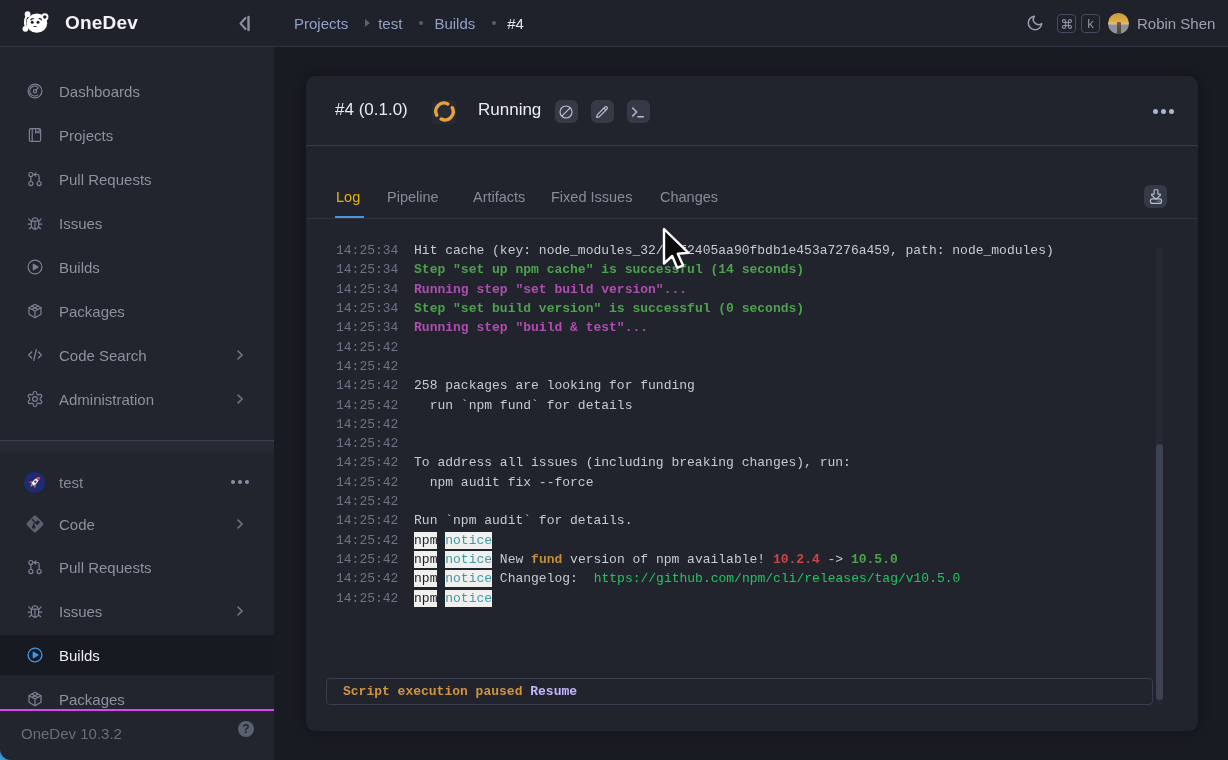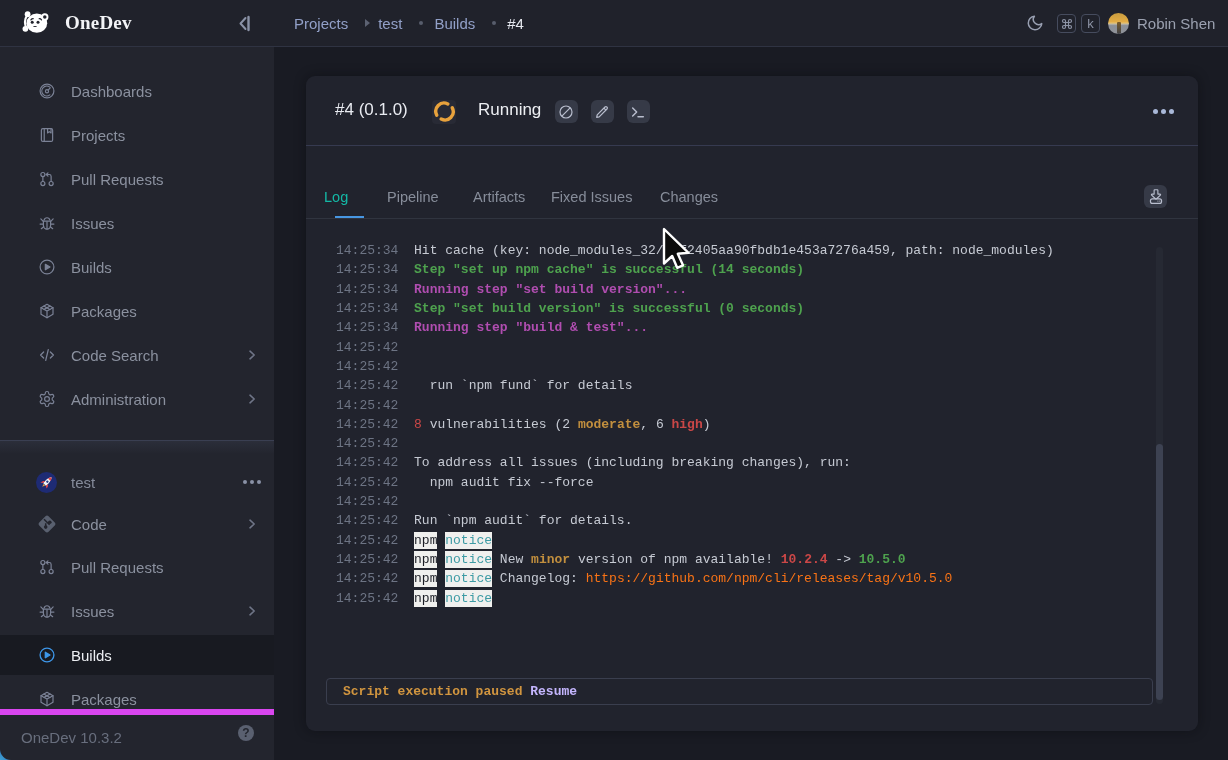--- a/index.html
+++ b/index.html
@@ -1,29 +1,29 @@
 <!DOCTYPE html>
 <html><head>
 <meta charset="utf-8">
 <style>
 * { margin:0; padding:0; box-sizing:border-box; }
 html,body { width:1228px; height:760px; overflow:hidden; background:#191b23; font-family:"Liberation Sans",sans-serif; -webkit-font-smoothing:antialiased; }
 
 #sidebar { position:absolute; left:0; top:0; width:274px; height:760px; background:#23252e; border-bottom-left-radius:11px; overflow:hidden; }
 #bluec { position:absolute; left:-9px; top:748px; width:22px; height:22px; border-radius:50%; background:radial-gradient(circle at 40% 55%, #3ea2d4, #2b62b5); }
 #sbhead { position:absolute; left:0; top:0; width:274px; height:47px; background:#20222b; border-bottom:1px solid #2f3342; }
-#sbhead .brand { position:absolute; left:65px; top:12px; font-size:19px; font-weight:bold; color:#f2f3f6; letter-spacing:.2px;font-family:Liberation Serif, serif; }
-.mitem { position:absolute; left:12px; width:274px; height:44px; }
+#sbhead .brand { position:absolute; left:65px; top:12px; font-size:19px; font-weight:bold; color:#f2f3f6; letter-spacing:.2px; }
+.mitem { position:absolute; left:0; width:274px; height:44px; }
 .mitem .ic { position:absolute; left:26px; top:50%; margin-top:-9px; width:18px; height:18px; }
 .mitem .lb { position:absolute; left:59px; top:50%; transform:translateY(-50%); font-size:15px; color:#8b919f; }
 .mitem .chev { position:absolute; right:28px; top:50%; margin-top:-6px; width:12px; height:12px; }
 #sb-active { position:absolute; left:0; top:635px; width:274px; height:40px; background:#181a21; }
 #sbdivider { position:absolute; left:0; top:440px; width:274px; height:14px;
   border-top:1px solid #3a3f52; background:linear-gradient(#2b2e3a, #23252e); }
-#sbfoot { position:absolute; left:0; top:709px; width:274px; height:46px; border-top:6px solid #d946ef; }
+#sbfoot { position:absolute; left:0; top:709px; width:274px; height:46px; border-top:2px solid #d946ef; }
 #sbfoot .ver { position:absolute; left:21px; top:14px; font-size:15px; color:#686e7d; }
 
 #topbar { position:absolute; left:274px; top:0; width:954px; height:47px; background:#20222b; border-bottom:1px solid #2f3342; }
 #crumb { position:absolute; left:20px; top:0; height:46px; display:flex; align-items:center; font-size:15px; color:#92a0c8; }
 #crumb b { color:#e6e9f0; font-weight:normal; }
 #crumb .sepdot { width:4px; height:4px; border-radius:50%; background:#575d6c; margin:0 11px 0 17px; }
 #crumb .septri { width:0; height:0; border-left:5px solid #5c6272; border-top:4px solid transparent; border-bottom:4px solid transparent; margin:0 8px 0 17px; }
 .kbd { position:absolute; top:14px; width:19px; height:19px; border:1px solid #464c5e; border-radius:4px; color:#8d94a6; }
 #uname { position:absolute; left:863px; top:15px; font-size:15px; color:#9ba1b0; }
 #avatar { position:absolute; left:834px; top:13px; width:21px; height:21px; border-radius:50%;
@@ -35,35 +35,35 @@
 #card { position:absolute; left:32px; top:28px; width:892px; height:655px; background:#21232d; border-radius:9px; box-shadow:0 0 12px rgba(8,9,14,0.45); }
 #bh-title { position:absolute; left:29px; top:24px; font-size:17px; font-weight:500; color:#e9ebf1; }
 #bh-running { position:absolute; left:160px; top:24px; font-size:17px; font-weight:500; color:#eceef2;margin-left:12px; }
 .hbtn { position:absolute; top:24px; width:23px; height:23px; background:#363a47; border-radius:6px; }
 .hbtn svg { position:absolute; left:3.5px; top:3.5px; }
 #dots { position:absolute; left:844px; top:107px; margin-top:-75px; font-size:0; line-height:0; top:107.5px; }
 #dots i { display:inline-block; width:5px; height:5px; border-radius:50%; background:#a9b8d8; margin-left:3px; }
 #hborder { position:absolute; left:0; top:69px; width:892px; border-top:1px solid #363a50; }
 
 .tab { position:absolute; top:113px; font-size:14.5px; color:#878d9a; }
-#tab-log { left:18px; color:#14b8a6; }
+#tab-log { left:30px; color:#eab308; }
 #tab-underline { position:absolute; left:29px; top:140px; width:29px; height:3px; background:#4796e2; }
 #tabborder { position:absolute; left:0; top:142px; width:892px; border-top:1px solid #30343f; }
 #dlbtn { position:absolute; left:838px; top:109px; width:23px; height:23px; background:#363a47; border-radius:6px; }
 
 #logwrap { position:absolute; left:20px; top:167px; width:841px; height:461px; overflow:hidden; }
 #logcontent { position:absolute; left:10px; top:-2px; right:0; font-family:"Liberation Mono",monospace; font-size:13px; line-height:19.32px; color:#c6cad3; }
 #logcontent div { white-space:pre; height:19.32px; }
 #logcontent .ts { color:#6d7484; }
 .g { color:#4ea24e; font-weight:bold; }
 .m { color:#b04db0; font-weight:bold; }
 .r { color:#ca4747; }
 .rb { color:#ca4747; font-weight:bold; }
 .y { color:#c28f3e; font-weight:bold; }
-.c { color:#f97316; }
+.c { color:#22c55e;margin-left:8px; }
 .npmb { background:#f0f0ee; color:#1c1e26; padding:1px 0; }
 .notb { background:#f0f0ee; color:#3d9ba4; padding:1px 0; }
 #paused { position:absolute; left:20px; top:602px; width:827px; height:27px; border:1px solid #3a3e4e; border-radius:4px;
   font-family:"Liberation Mono",monospace; font-size:13px; font-weight:bold; line-height:25px; padding-left:16px; }
 #paused .p1 { color:#d1953f; }
 #paused .p2 { color:#c4b5fd; }
 
 #sc-track { position:absolute; left:850px; top:171px; width:7px; height:457px; background:#262933; border-radius:4px; }
 #sc-thumb { position:absolute; left:850px; top:368px; width:7px; height:256px; background:#3d4252; border-radius:4px; }
 
@@ -323,30 +323,30 @@
     </div>
     <div id="logwrap">
         <div id="logcontent">
           <div><span class="ts">14:25:34</span>  Hit cache (key: node_modules_32/9cf2405aa90fbdb1e453a7276a459, path: node_modules)</div>
 <div><span class="ts">14:25:34</span>  <span class="g">Step "set up npm cache" is successful (14 seconds)</span></div>
 <div><span class="ts">14:25:34</span>  <span class="m">Running step "set build version"...</span></div>
 <div><span class="ts">14:25:34</span>  <span class="g">Step "set build version" is successful (0 seconds)</span></div>
 <div><span class="ts">14:25:34</span>  <span class="m">Running step "build &amp; test"...</span></div>
 <div><span class="ts">14:25:42</span>  </div>
 <div><span class="ts">14:25:42</span>  </div>
+<div><span class="ts">14:25:42</span>  258 packages are looking for funding</div>
 <div><span class="ts">14:25:42</span>    run `npm fund` for details</div>
 <div><span class="ts">14:25:42</span>  </div>
-<div><span class="ts">14:25:42</span>  <span class="r">8</span> vulnerabilities (2 <span class="y">moderate</span>, 6 <span class="rb">high</span>)</div>
 <div><span class="ts">14:25:42</span>  </div>
 <div><span class="ts">14:25:42</span>  To address all issues (including breaking changes), run:</div>
 <div><span class="ts">14:25:42</span>    npm audit fix --force</div>
 <div><span class="ts">14:25:42</span>  </div>
 <div><span class="ts">14:25:42</span>  Run `npm audit` for details.</div>
 <div><span class="ts">14:25:42</span>  <span class="npmb">npm</span> <span class="notb">notice</span></div>
-<div><span class="ts">14:25:42</span>  <span class="npmb">npm</span> <span class="notb">notice</span> New <span class="y">minor</span> version of npm available! <span class="rb">10.2.4</span> -&gt; <span class="g">10.5.0</span></div>
+<div><span class="ts">14:25:42</span>  <span class="npmb">npm</span> <span class="notb">notice</span> New <span class="y">fund</span> version of npm available! <span class="rb">10.2.4</span> -&gt; <span class="g">10.5.0</span></div>
 <div><span class="ts">14:25:42</span>  <span class="npmb">npm</span> <span class="notb">notice</span> Changelog: <span class="c">https://github.com/npm/cli/releases/tag/v10.5.0</span></div>
 <div><span class="ts">14:25:42</span>  <span class="npmb">npm</span> <span class="notb">notice</span></div>
         </div>
       </div>
     <div id="paused"><span class="p1">Script execution paused </span><span class="p2">Resume</span></div>
     <div id="sc-track"></div>
     <div id="sc-thumb"></div>
   </div>
 </div>
 

